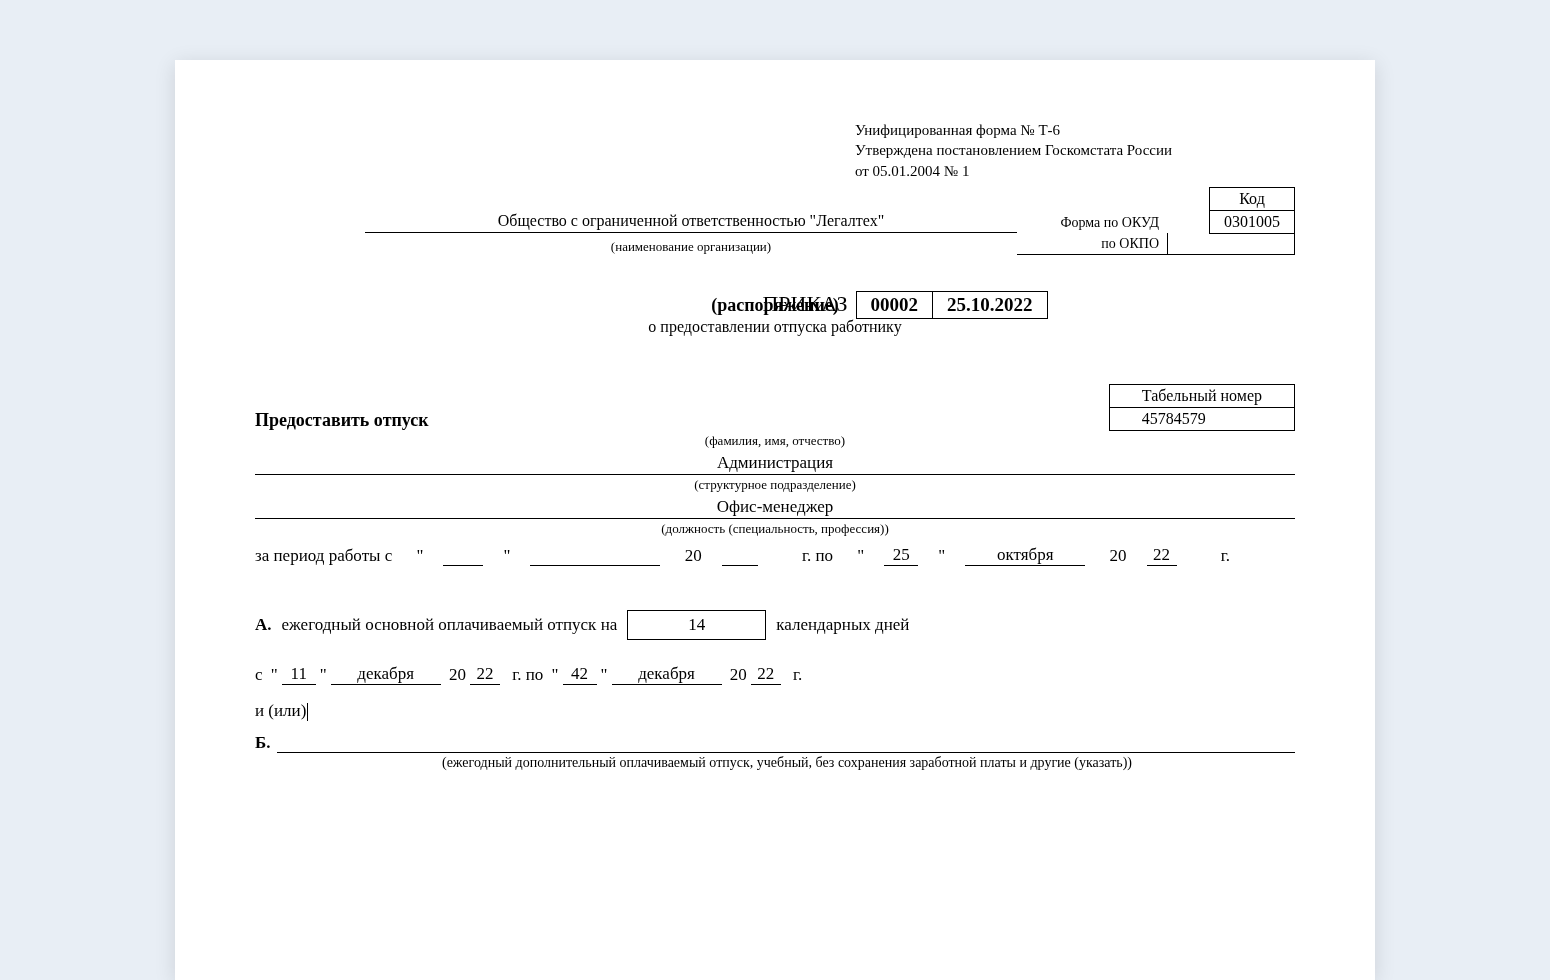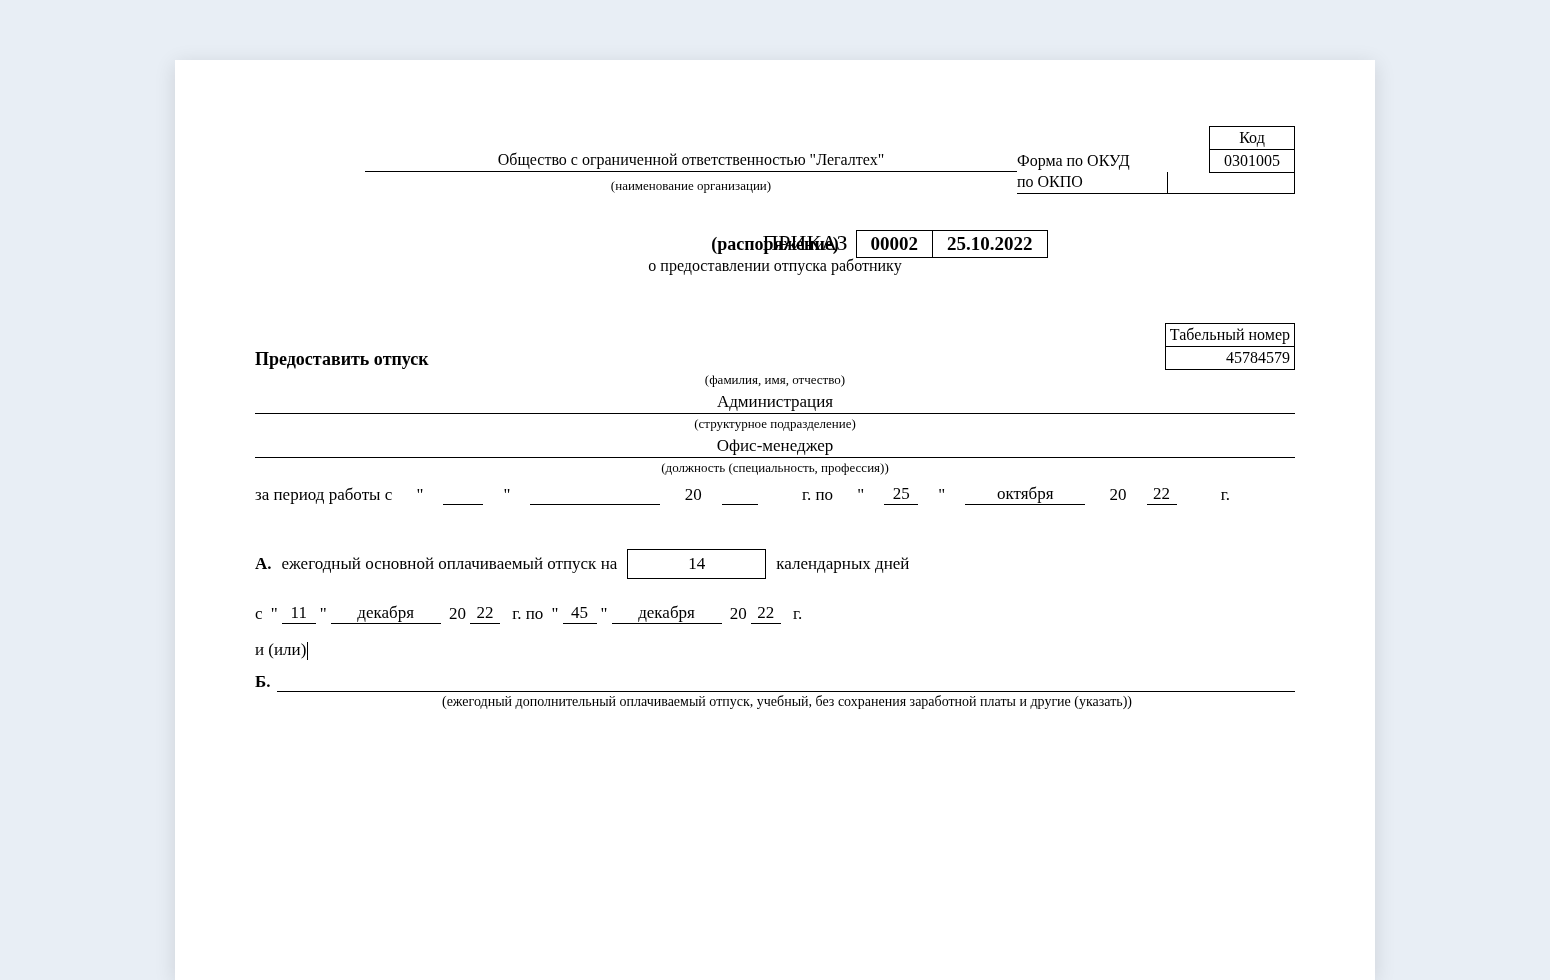--- a/index.html
+++ b/index.html
@@ -38,21 +38,22 @@
     font-weight: normal;
   }
   .org-underline {
     flex: 1;
     border-bottom: 1.5px solid #000;
     text-align: center;
     font-size: 16px;
     padding-bottom: 2px;
   }
   .row-label-right {
-    font-size: 16px;
+    text-align: right;
+    font-size: 14px;
     padding: 0 8px 2px 0;
     white-space: nowrap;
   }
   .small-caption {
     text-align: center;
     font-size: 13px;
     margin-top: 2px;
   }
   .title-block {
     margin-top: 36px;
@@ -88,23 +89,23 @@
     display: flex;
     align-items: flex-end;
   }
   .grant-row .lbl { font-weight: bold; font-size: 18px; white-space: nowrap; padding-right: 12px; text-align: right; }
   .tab-table {
     border-collapse: collapse;
     margin-left: auto;
   }
   .tab-table th, .tab-table td {
     border: 1.5px solid #000;
-    padding: 2px 4px;
+    padding: 2px 32px;
     font-size: 16px;
-    text-align: right;
+    text-align: left;
   }
   .tab-table th { font-weight: normal; }
   .fio-row {
     border-bottom: 1.5px solid #000;
     text-align: center;
     font-size: 17px;
     padding: 4px 0 1px 0;
     margin-top: -23px;
   }
   .full-under {
@@ -176,20 +177,25 @@
     background: #000;
     vertical-align: middle;
     margin-left: 1px;
   }
 </style>
 </head>
 <body>
 
 <div class="page">
 
+  <div class="header-right">
+    <div>Унифицированная форма № Т-6</div>
+    <div>Утверждена постановлением Госкомстата России</div>
+    <div>от 05.01.2004 № 1</div>
+  </div>
 
   <div style="display:flex; align-items:flex-start; margin-top:6px;">
     <div style="flex:1"></div>
     <div style="text-align:right;">
       <table class="code-table">
         <tbody>
             <tr>
               <td style="border-bottom:none;">Код</td>
             </tr>
         <tr>
@@ -287,21 +293,21 @@
     <span>с</span>
     <span>&nbsp;"</span>
     <span class="u" style="min-width:34px">11</span>
     <span>"</span>
     <span class="u" style="min-width:110px">декабря</span>
     <span>&nbsp;20</span>
     <span class="u" style="min-width:30px">22</span>
     <span>&nbsp;</span>
     <span>г.   по</span>
     <span>&nbsp;"</span>
-    <span class="u" style="min-width:34px">45</span>
+    <span class="u" style="min-width:34px">42</span>
     <span>"</span>
     <span class="u" style="min-width:110px">декабря</span>
     <span>&nbsp;20</span>
     <span class="u" style="min-width:30px">22</span>
     <span>&nbsp;</span>
     <span>г.</span>
   </div>
 
   <div class="and-or">
     <span>и (или)</span><span class="cursor"></span>

